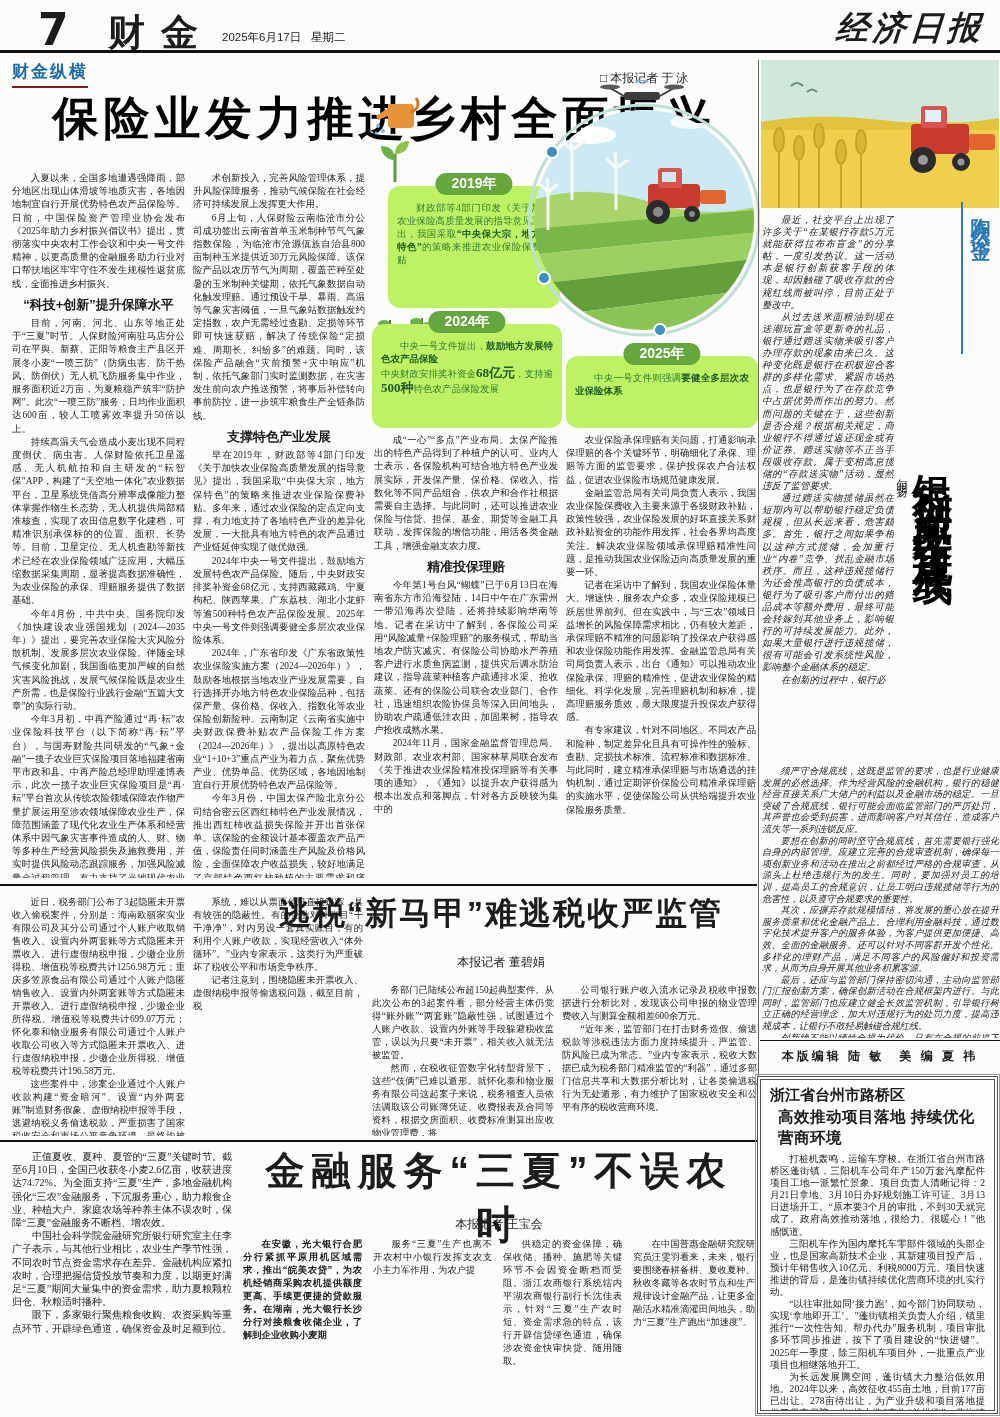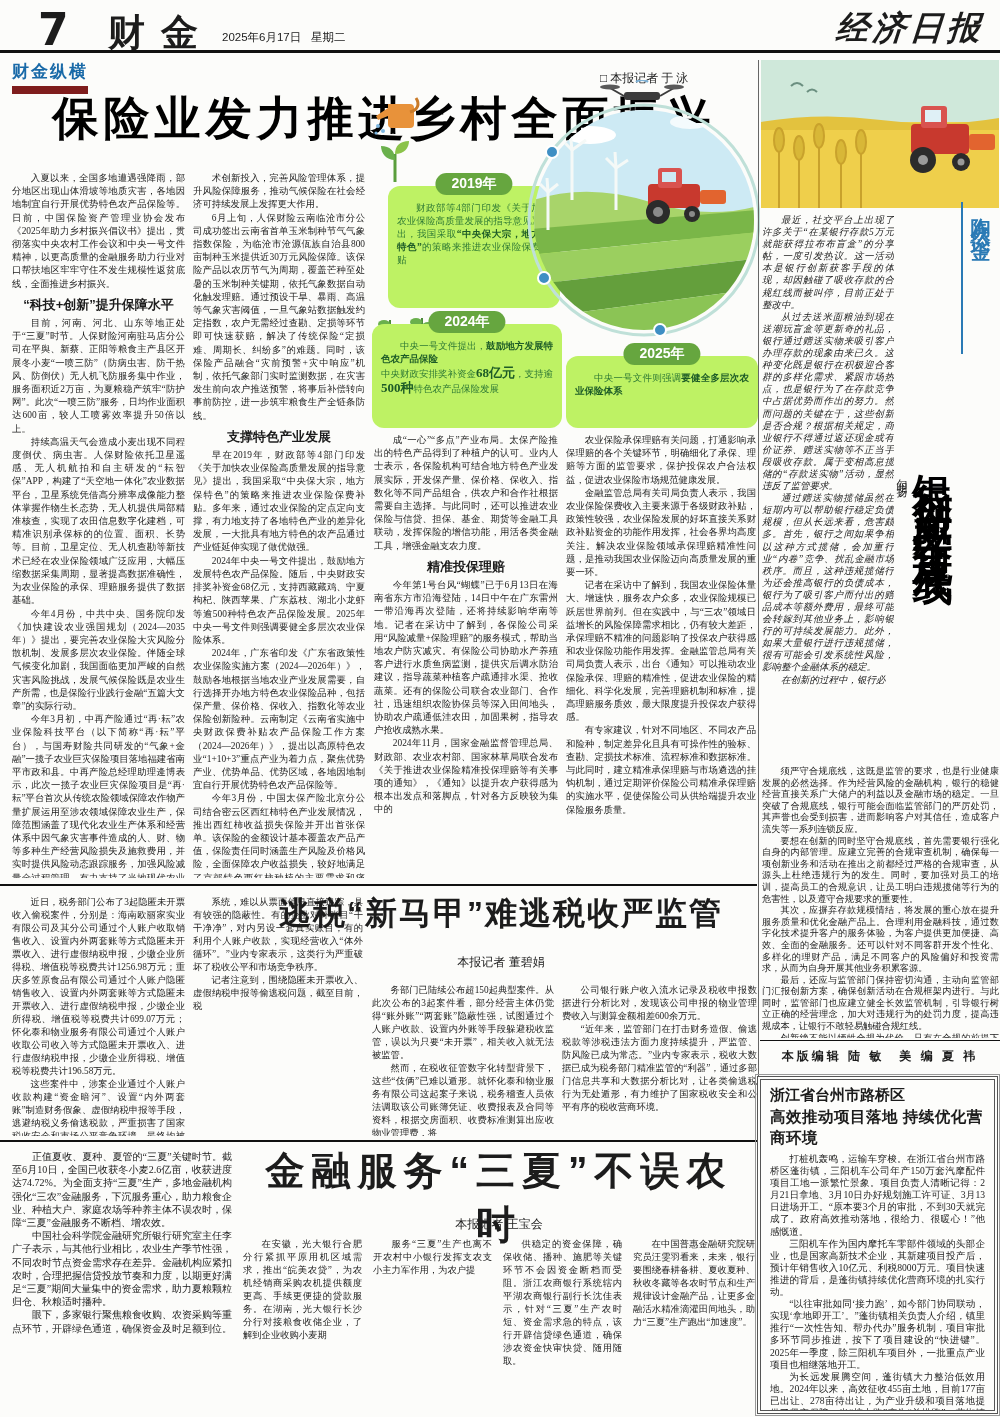--- a/index.html
+++ b/index.html
@@ -19,21 +19,21 @@
   .col .para{margin:0;text-indent:2em;}
   .col .subhead{margin:7px 0 6px 0;text-align:center;text-indent:0;
                 font-family:"Liberation Sans",sans-serif;font-weight:bold;font-size:13px;}
   .main-col{font-size:9.4px;line-height:13.2px;}
   .small-col{font-size:9.3px;line-height:13px;}
   .byline{position:absolute;text-align:center;font-size:12px;font-family:"Liberation Sans",sans-serif;}
   .rule-h{position:absolute;background:#111;}
   .rule-v{position:absolute;background:#666;width:1px;}
   
   .kicker{left:12px;top:60px;font-size:17px;font-weight:bold;color:#1a6aa8;
-          font-family:"Liberation Sans",sans-serif;border-bottom:8px solid #7f1d1d;padding-bottom:3px;letter-spacing:2px;}
+          font-family:"Liberation Sans",sans-serif;border-bottom:2px solid #7f1d1d;padding-bottom:3px;letter-spacing:2px;}
   .main-byline{left:600px;top:70px;width:160px;font-size:12px;}
   .main-headline{left:14px;top:88px;width:740px;text-align:center;font-size:46px;font-weight:900;
                  letter-spacing:5px;font-family:"Liberation Sans",sans-serif;color:#000;}
   
   .info{left:372px;top:80px;width:388px;height:352px;}
   .info-box{position:absolute;background:#bef264;border-radius:12px;padding:16px 9px 6px 9px;}
   .info-pill{position:absolute;top:-13px;left:50%;transform:translateX(-50%);background:#66a63f;color:#fff;
              border-radius:13px;padding:2px 16px;font-size:14px;font-weight:bold;
              font-family:"Liberation Sans",sans-serif;white-space:nowrap;}
   .info-text{margin:0;font-size:9.5px;line-height:13px;color:#2f7a35;text-align:justify;text-indent:2em;}
@@ -44,35 +44,35 @@
   .essay-narrow{left:762px;top:214px;width:132px;height:548px;font-size:9.5px;line-height:12.1px;
                 font-style:italic;}
   .essay-narrow .para{margin:0;text-indent:2em;}
   .essay-headline{left:903px;top:214px;width:58px;height:556px;writing-mode:vertical-rl;
                   font-size:40px;font-weight:900;font-family:"Liberation Sans",sans-serif;
                   letter-spacing:9px;text-align:center;color:#000;}
   .essay-kicker{left:961px;top:202px;height:152px;writing-mode:vertical-rl;font-size:20px;font-weight:bold;
                 color:#2a7ab5;font-family:"Liberation Sans",sans-serif;letter-spacing:8px;
                 border-left:2px solid #2a7ab5;padding-left:5px;}
   .essay-author{left:894px;top:470px;writing-mode:vertical-rl;font-size:11px;letter-spacing:4px;}
-  .essay-wide{left:762px;top:766px;width:237px;height:272px;font-size:9.2px;line-height:11.6px;}
+  .essay-wide{left:762px;top:766px;width:237px;height:272px;font-size:9.2px;line-height:11.6px;font-style:italic;}
   .essay-wide .para{margin:0;text-indent:2em;}
   .credits{left:760px;top:1048px;width:240px;text-align:center;font-size:12px;font-weight:bold;
            letter-spacing:3px;font-family:"Liberation Sans",sans-serif;}
   
   .tax-headline{left:245px;top:892px;width:512px;text-align:center;font-size:32px;font-weight:900;
                 letter-spacing:2px;font-family:"Liberation Sans",sans-serif;}
   
   .bot-headline{left:243px;top:1144px;width:512px;text-align:center;font-size:39px;font-weight:900;
                 letter-spacing:7px;font-family:"Liberation Sans",sans-serif;}
   
   .promo{left:757px;top:1076px;width:241px;height:338px;border:4px double #555;outline:1px solid #999;
          outline-offset:1px;background:#fdfdfb;padding:6px 9px;overflow:hidden;}
   .promo-kicker{margin:0;font-size:15px;font-weight:bold;font-family:"Liberation Sans",sans-serif;}
-  .promo-headline{margin:2px 0 4px 0;font-size:15.5px;font-weight:900;font-family:"Liberation Sans",sans-serif;
+  .promo-headline{margin:2px 0 4px 8px;font-size:15.5px;font-weight:900;font-family:"Liberation Sans",sans-serif;
                   letter-spacing:0.5px;}
   .promo-body{font-size:9.6px;line-height:12.1px;text-align:justify;}
   .promo-body .para{margin:0;text-indent:2em;}
 </style>
 </head>
 <body>
 
 <div class="page" data-name="newspaper-page">
 
   <div class="abs hdr-num" data-name="page-number">7</div>
@@ -304,21 +304,21 @@
 
   <div class="rule-h" style="left:0px;top:1140px;width:757px;height:2px;" data-name="bottom-article-top-rule"></div>
   <div class="abs bot-headline" data-name="bottom-article-headline">金融服务“三夏”不误农时</div>
   <div class="byline" style="left:243px;top:1216px;width:512px;" data-name="bottom-article-byline">本报记者 王宝会</div>
 
   <div class="col" style="left:12px;top:1150px;width:220px;height:262px;font-size:10px;line-height:13.2px;" data-name="bottom-article-column-left">
       <p class="para" data-name="paragraph">正值夏收、夏种、夏管的“三夏”关键时节。截至6月10日，全国已收获冬小麦2.6亿亩，收获进度达74.72%。为全面支持“三夏”生产，多地金融机构强化“三农”金融服务，下沉服务重心，助力粮食企业、种植大户、家庭农场等种养主体不误农时，保障“三夏”金融服务不断档、增农效。</p>
       <p class="para" data-name="paragraph">中国社会科学院金融研究所银行研究室主任李广子表示，与其他行业相比，农业生产季节性强，不同农时节点资金需求存在差异。金融机构应紧扣农时，合理把握信贷投放节奏和力度，以期更好满足“三夏”期间大量集中的资金需求，助力夏粮颗粒归仓、秋粮适时播种。</p>
       <p class="para" data-name="paragraph">眼下，多家银行聚焦粮食收购、农资采购等重点环节，开辟绿色通道，确保资金及时足额到位。</p>
     </div>
-  <div class="col small-col" style="left:243px;top:1238px;width:119px;height:176px;" data-name="bottom-article-column-a">
+  <div class="col small-col" style="left:243px;top:1238px;width:119px;height:176px;font-weight:bold;" data-name="bottom-article-column-a">
       <p class="para" data-name="paragraph">在安徽，光大银行合肥分行紧抓平原用机区域需求，推出“皖美农贷”，为农机经销商采购农机提供额度更高、手续更便捷的贷款服务。在湖南，光大银行长沙分行对接粮食收储企业，了解到企业收购小麦期</p>
     </div>
   <div class="col small-col" style="left:373px;top:1238px;width:119px;height:176px;" data-name="bottom-article-column-b">
       <p class="para" data-name="paragraph">服务“三夏”生产也离不开农村中小银行发挥支农支小主力军作用，为农户提</p>
     </div>
   <div class="col small-col" style="left:503px;top:1238px;width:119px;height:176px;" data-name="bottom-article-column-c">
       <p class="para" data-name="paragraph">供稳定的资金保障，确保收储、播种、施肥等关键环节不会因资金断档而受阻。浙江农商银行系统辖内平湖农商银行副行长沈佳表示，针对“三夏”生产农时短、资金需求急的特点，该行开辟信贷绿色通道，确保涉农资金快审快贷、随用随取。</p>
     </div>
   <div class="col small-col" style="left:633px;top:1238px;width:122px;height:176px;" data-name="bottom-article-column-d">
       <p class="para" data-name="paragraph">在中国普惠金融研究院研究员汪雯羽看来，未来，银行要围绕春耕备耕、夏收夏种、秋收冬藏等各农时节点和生产规律设计金融产品，让更多金融活水精准滴灌田间地头，助力“三夏”生产跑出“加速度”。</p>

